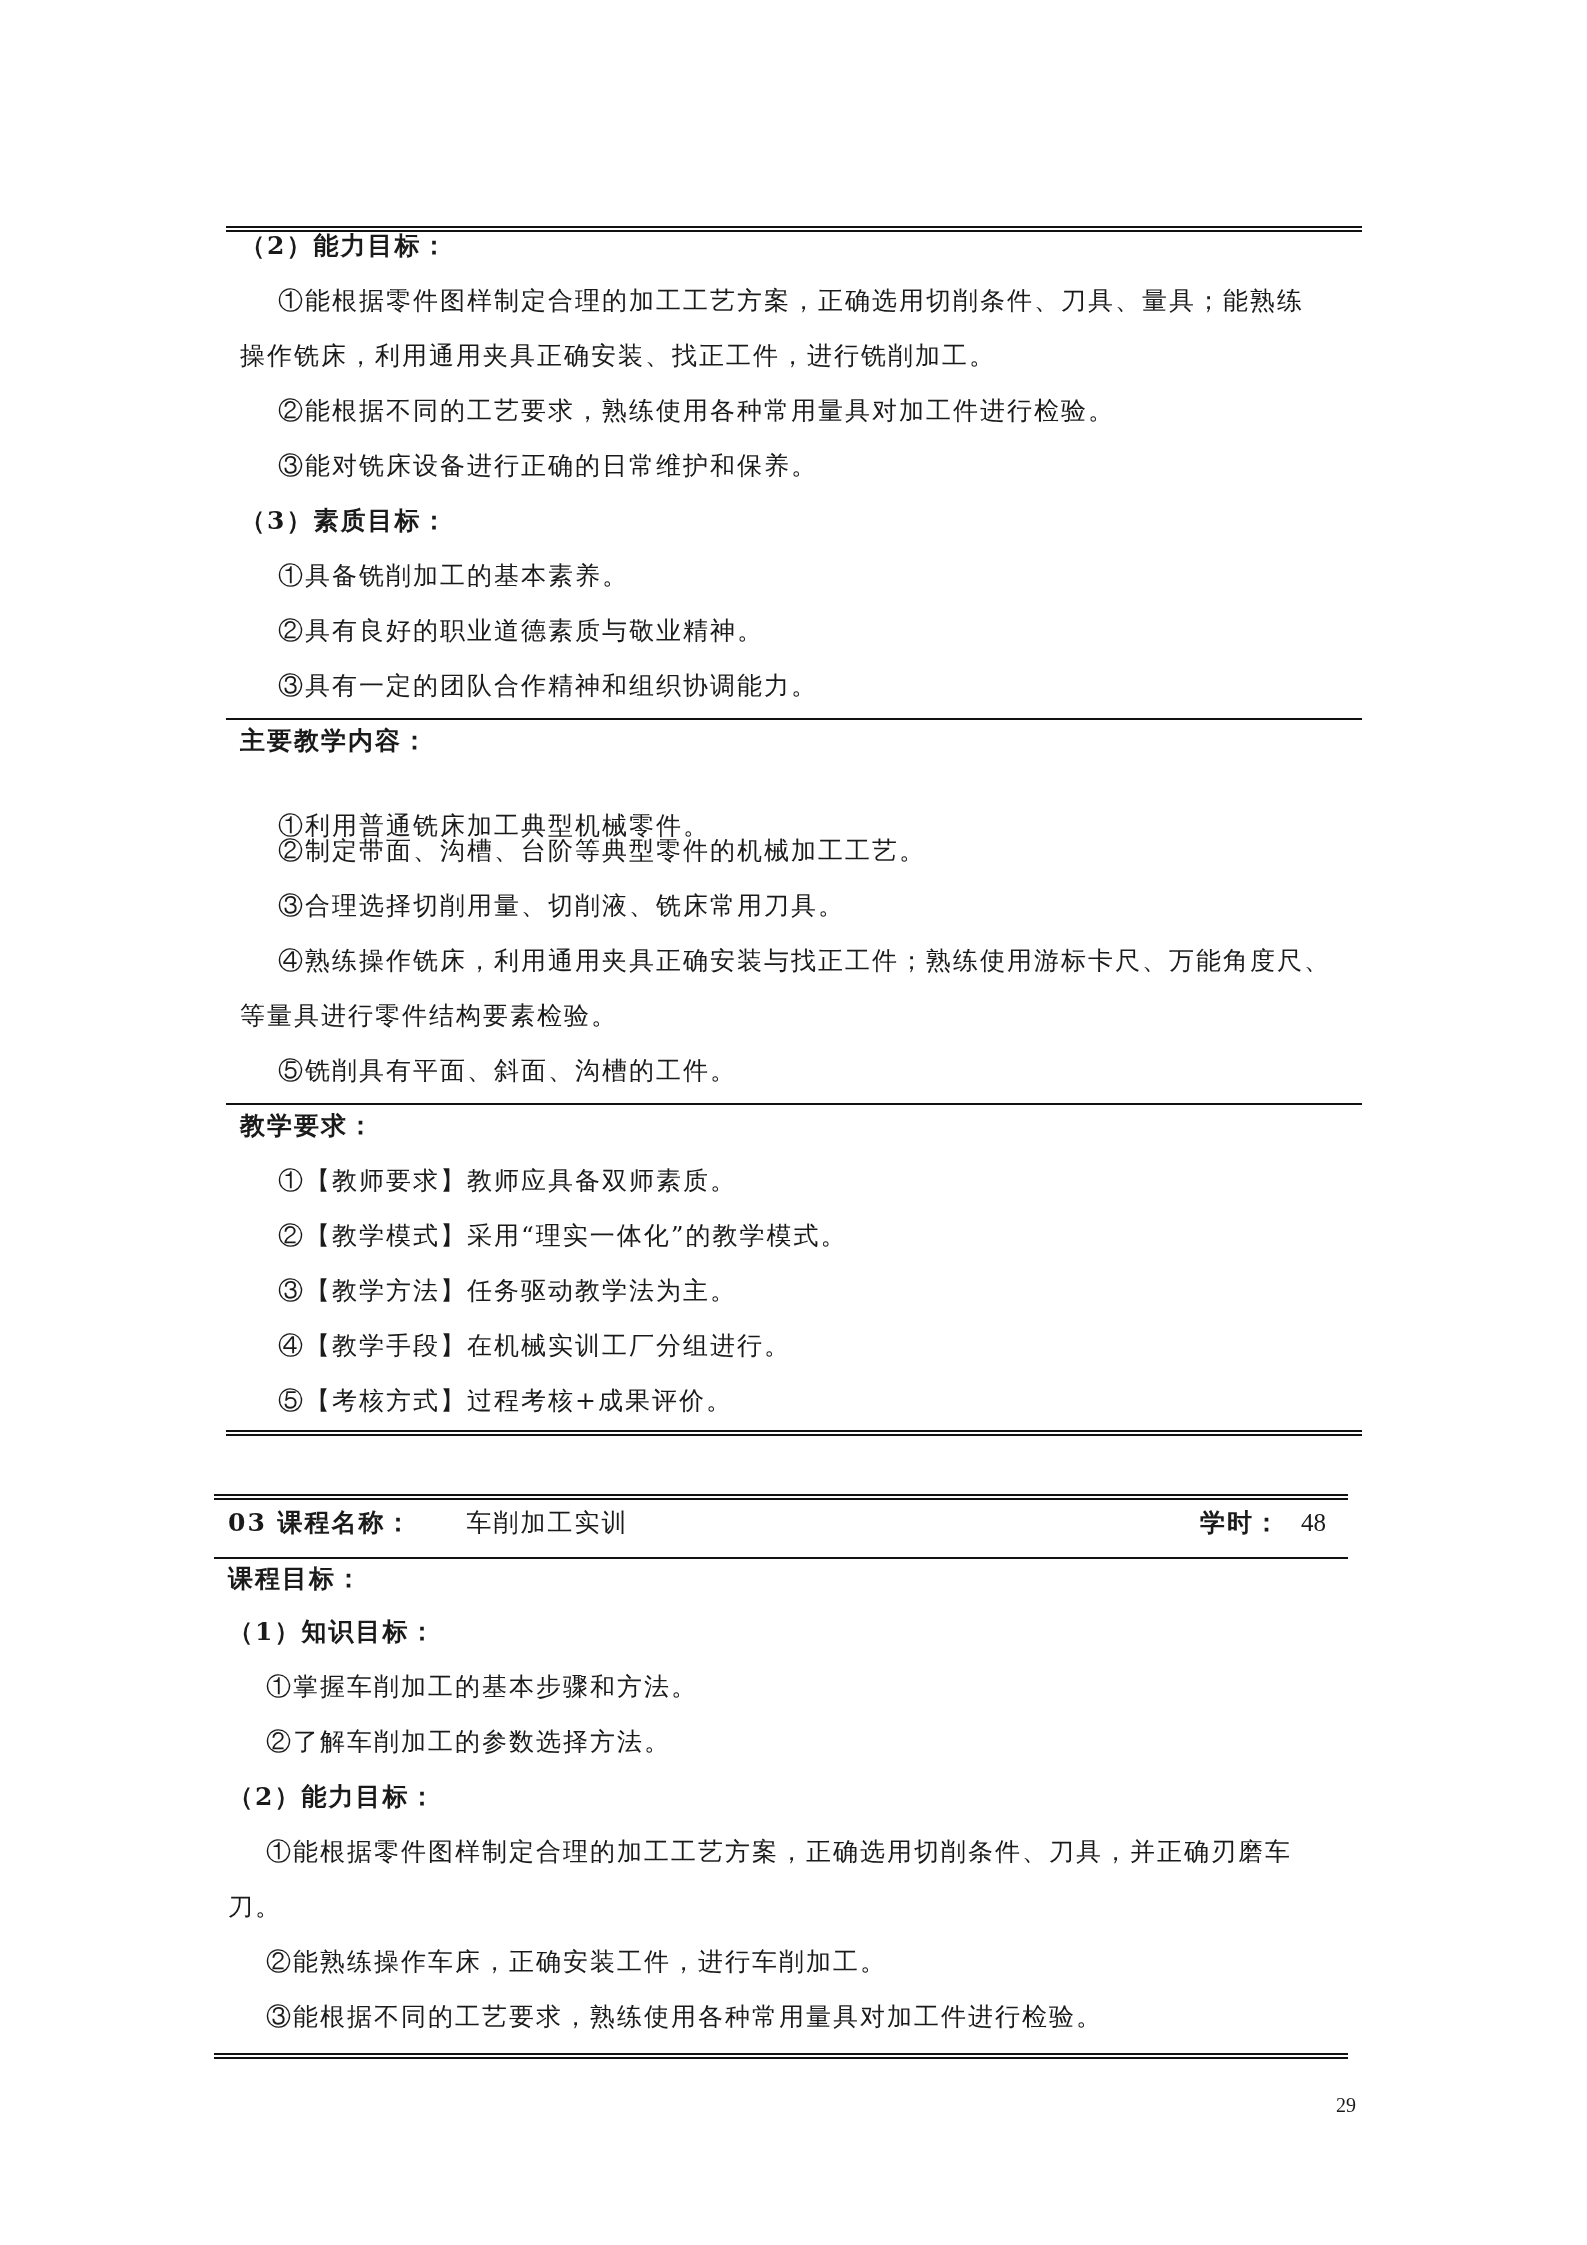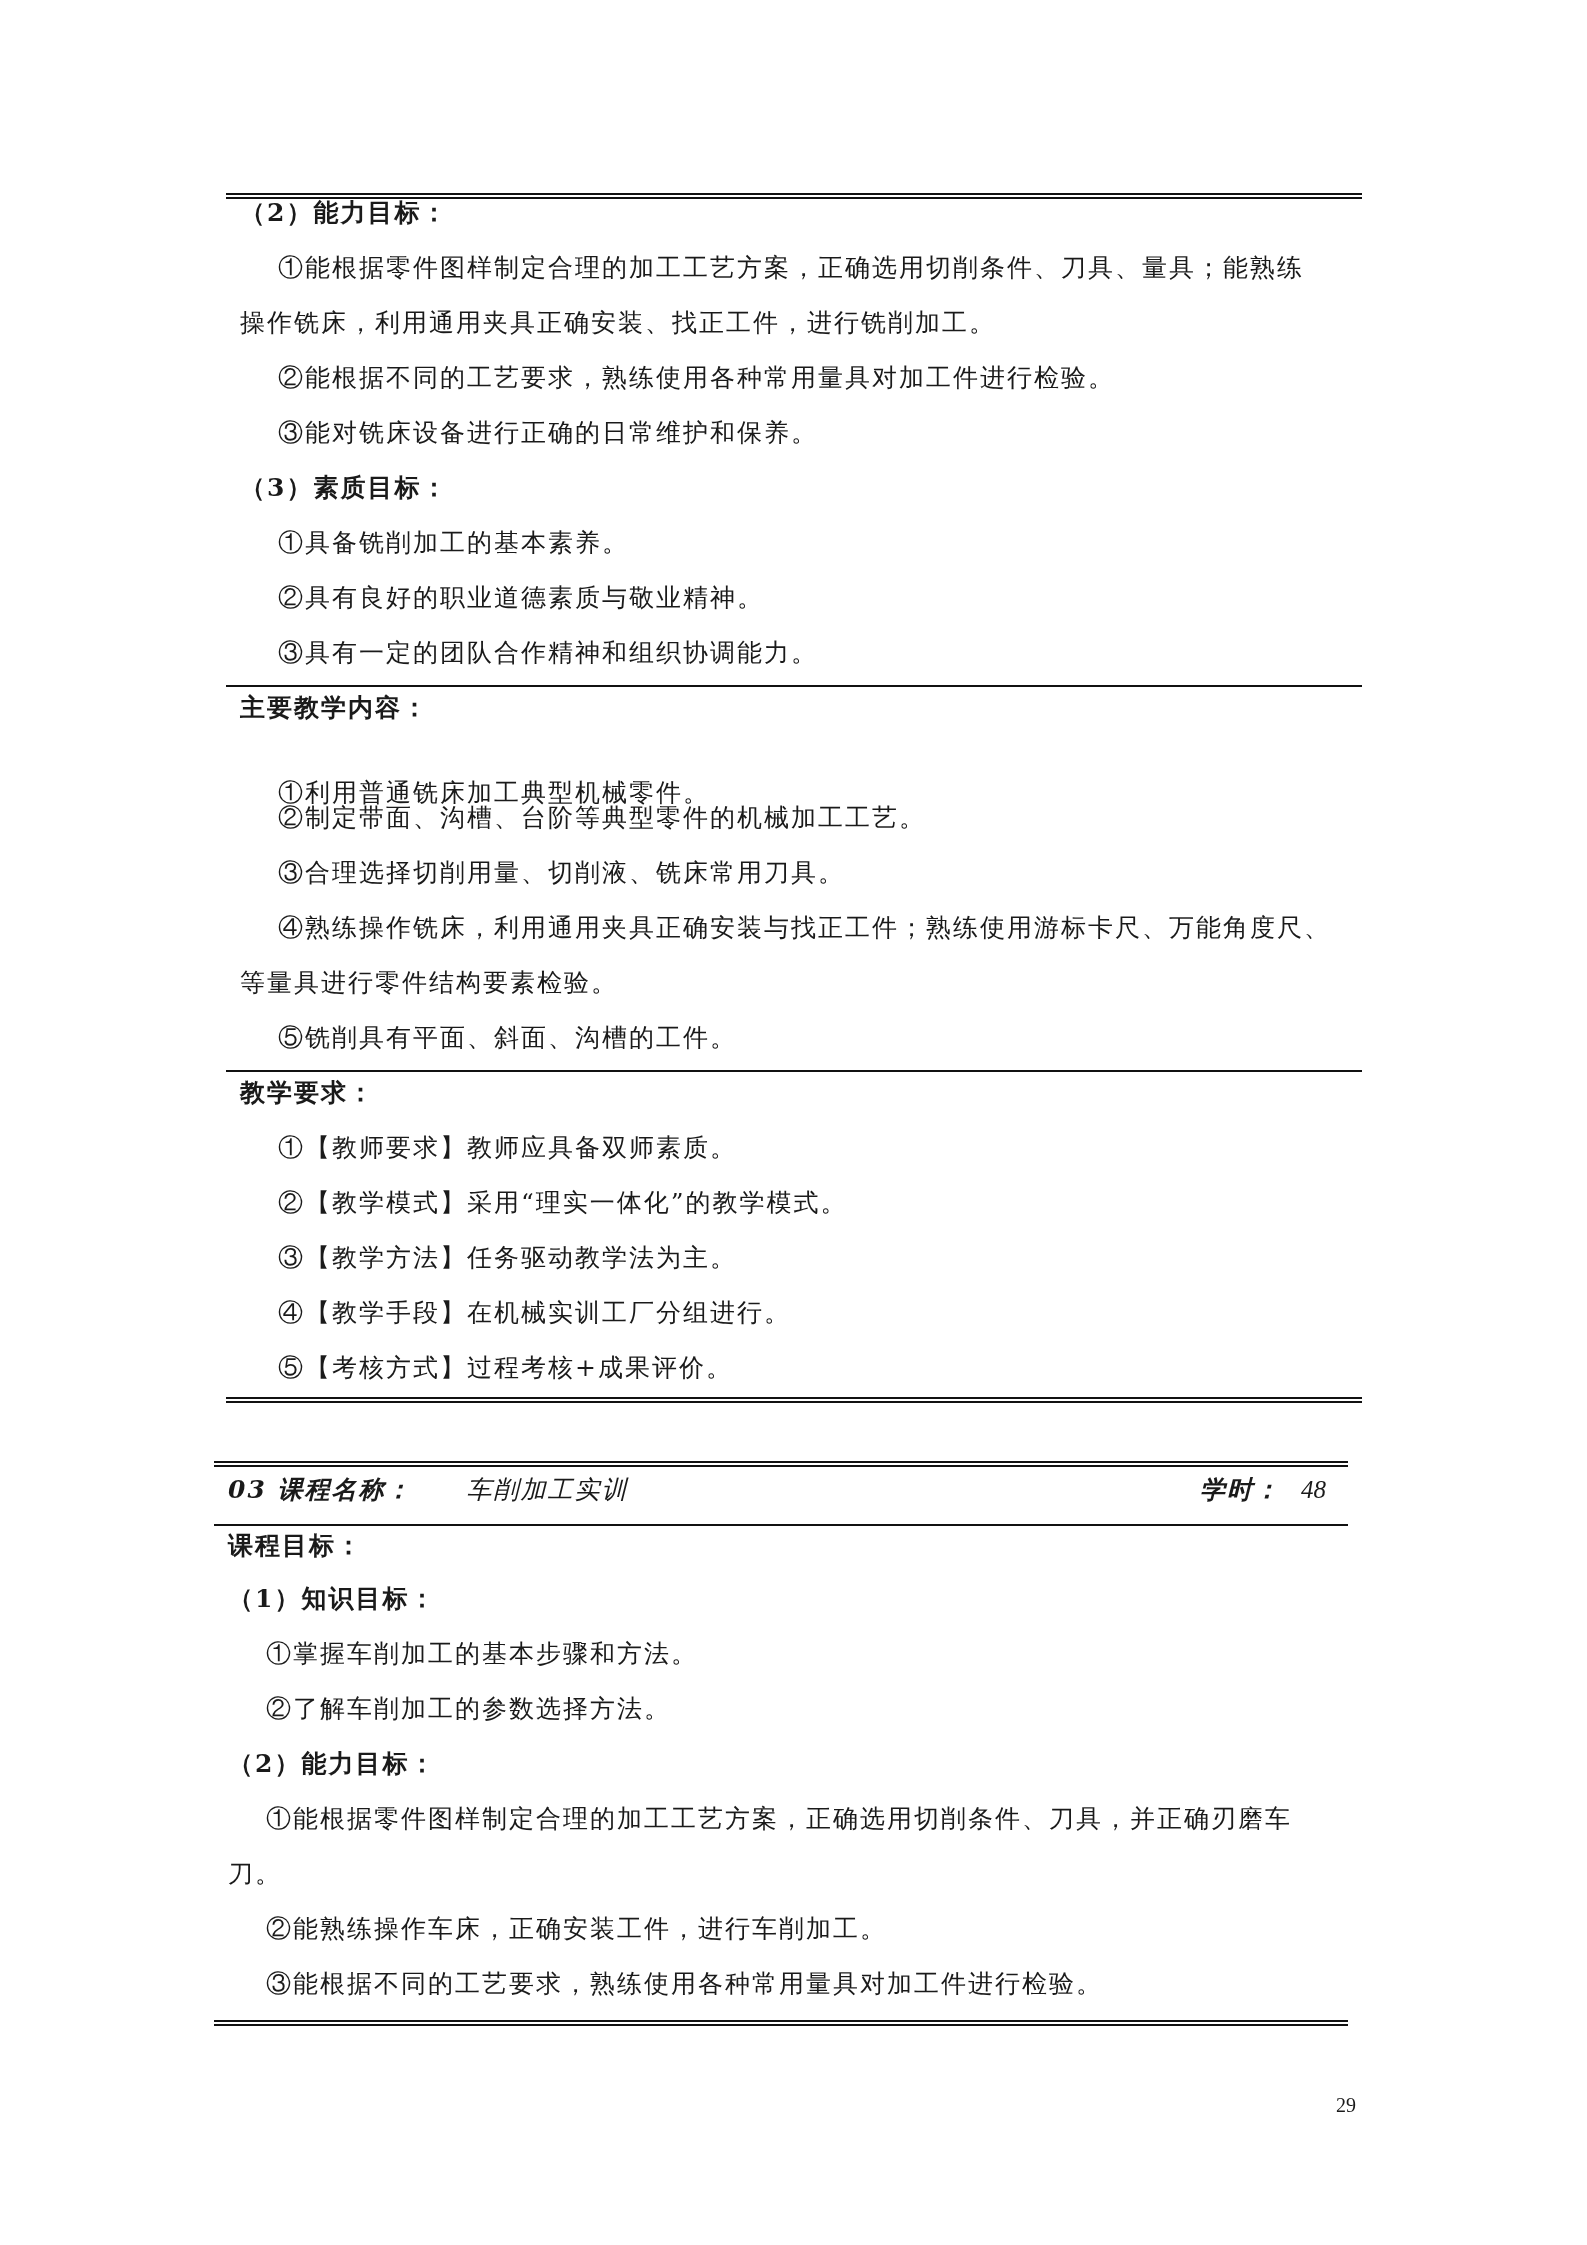--- a/index.html
+++ b/index.html
@@ -10,20 +10,21 @@
     body {
       width: 1587px;
       height: 2245px;
       position: relative;
       font-family: "DejaVu Serif", "Liberation Serif", serif;
       color: #1a1a1a;
       overflow: hidden;
     }
     .table-block {
       position: absolute;
+      margin-top: 33px;
     }
     .dbl-line {
       height: 6px;
       border-top: 2px solid #111;
       border-bottom: 2px solid #111;
       box-sizing: border-box;
     }
     .sgl-line {
       height: 0;
       border-top: 2px solid #111;
@@ -41,21 +42,20 @@
     }
     .indent { padding-left: 52px; }
     .header-row {
       position: absolute;
       left: 0;
       right: 0;
       display: flex;
       align-items: flex-start;
       font-size: 25px;
       line-height: 30px;
-      font-style: italic;
     }
     .header-label { font-weight: bold; padding-left: 16px; letter-spacing: 2px; }
     .header-value { margin-left: 54px; letter-spacing: 2px; }
     .header-spacer { flex: 1; }
     .header-hours-label { font-weight: bold; letter-spacing: 2px; }
     .header-hours-value { margin-left: 20px; padding-right: 22px; font-family: "Liberation Serif", serif; }
     .page-number {
       position: absolute;
       left: 1336px;
       top: 2094px;

